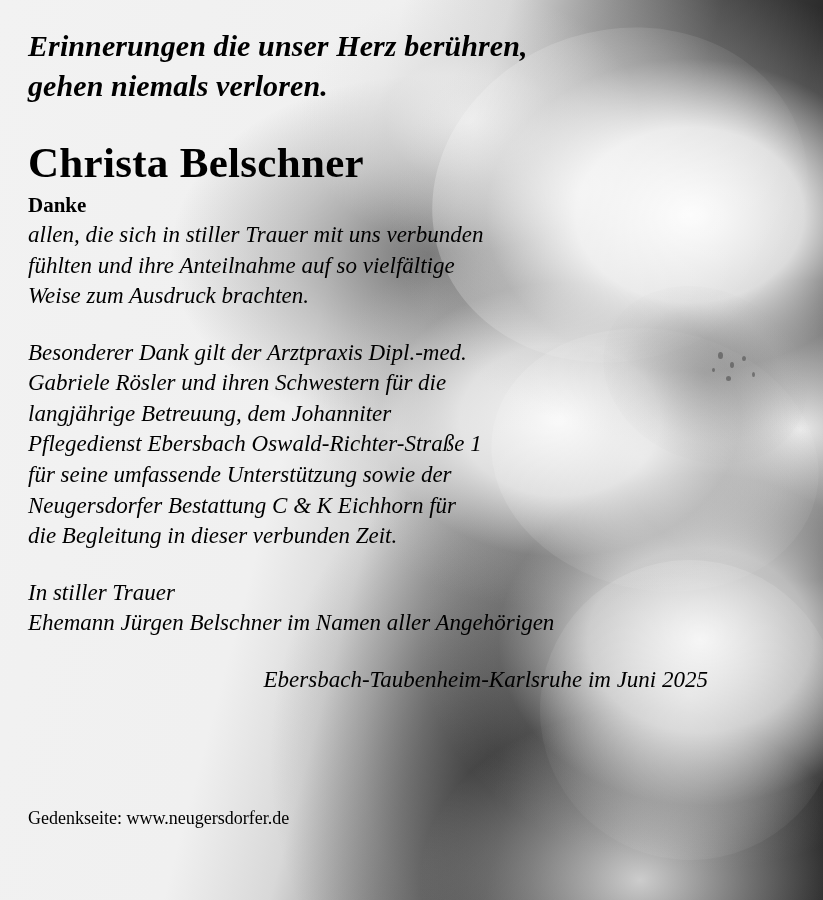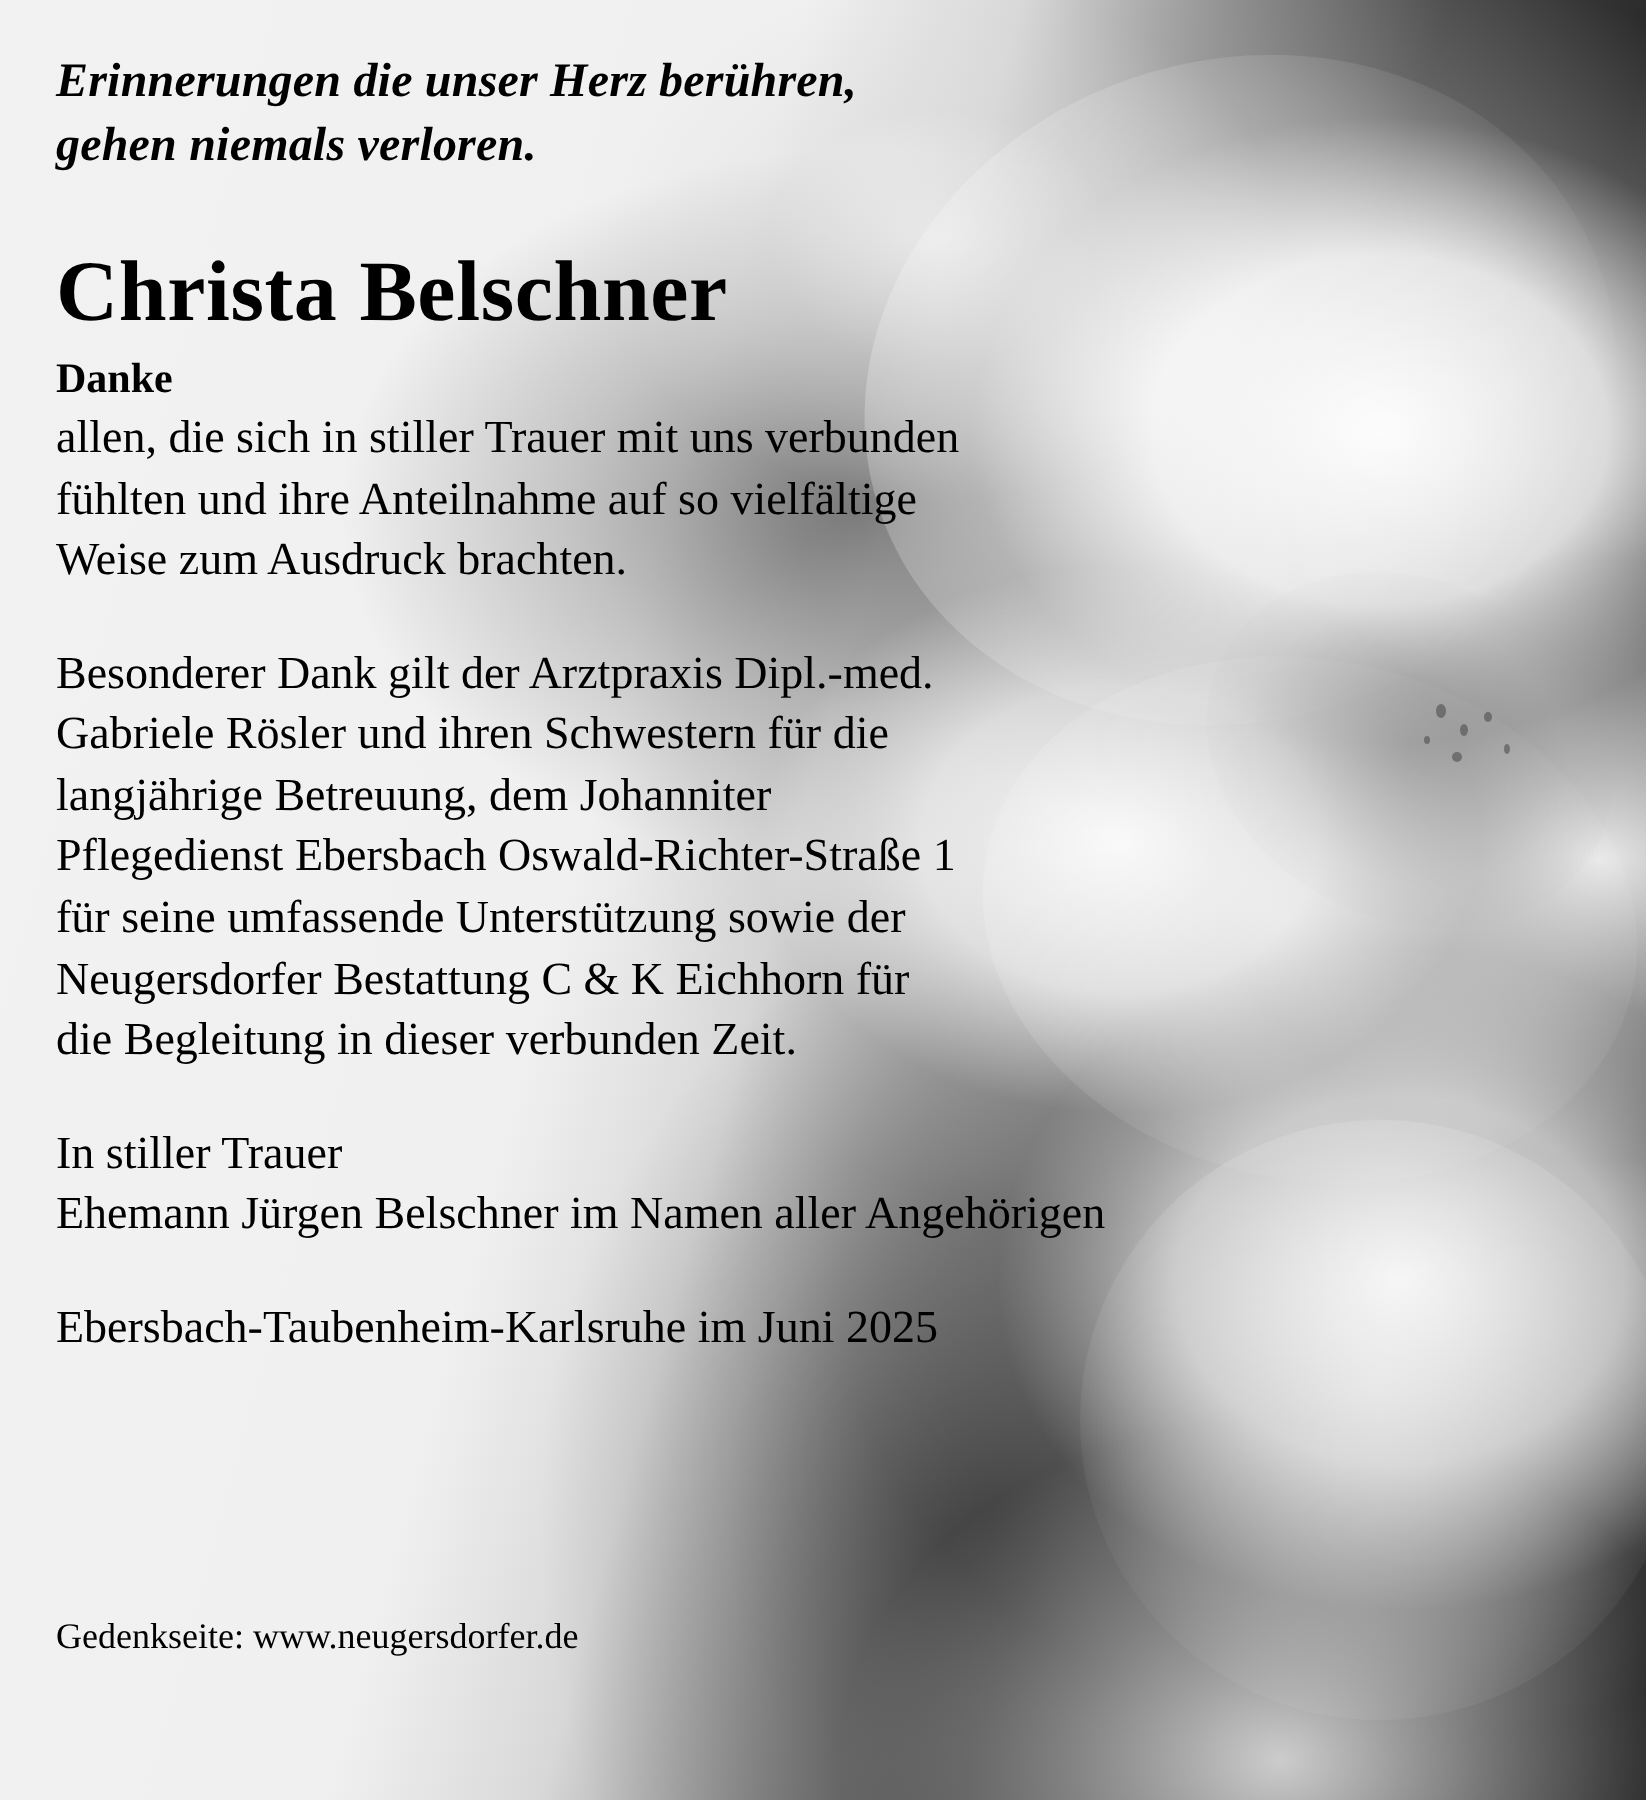--- a/index.html
+++ b/index.html
@@ -54,21 +54,21 @@
   .content {
     position: absolute;
     left: 28px;
     top: 26px;
     width: 680px;
     z-index: 5;
   }
   .motto {
     font-style: italic;
     font-weight: bold;
-    font-size: 24px;
+    font-size: 30px;
     line-height: 1.33;
     letter-spacing: 0.1px;
     margin: 0 0 34px 0;
   }
   .motto div { white-space: nowrap; }
   .name {
     font-size: 43px;
     font-weight: bold;
     letter-spacing: 0.3px;
     line-height: 1.05;
@@ -81,22 +81,23 @@
   }
   .danke {
     font-weight: bold;
     font-size: 21px;
     margin: 0 0 2px 0;
   }
   p.body {
     font-size: 23px;
     line-height: 1.33;
     margin: 0 0 26px 0;
+    font-style: italic;
   }
-  p.body.tight { margin-bottom: 0; }
+  p.body.tight { margin-bottom: 0; text-align: right; }
   .line { white-space: nowrap; }
   .footer {
     position: absolute;
     left: 28px;
     top: 808px;
     font-size: 18px;
     z-index: 5;
   }
 </style>
 </head>

